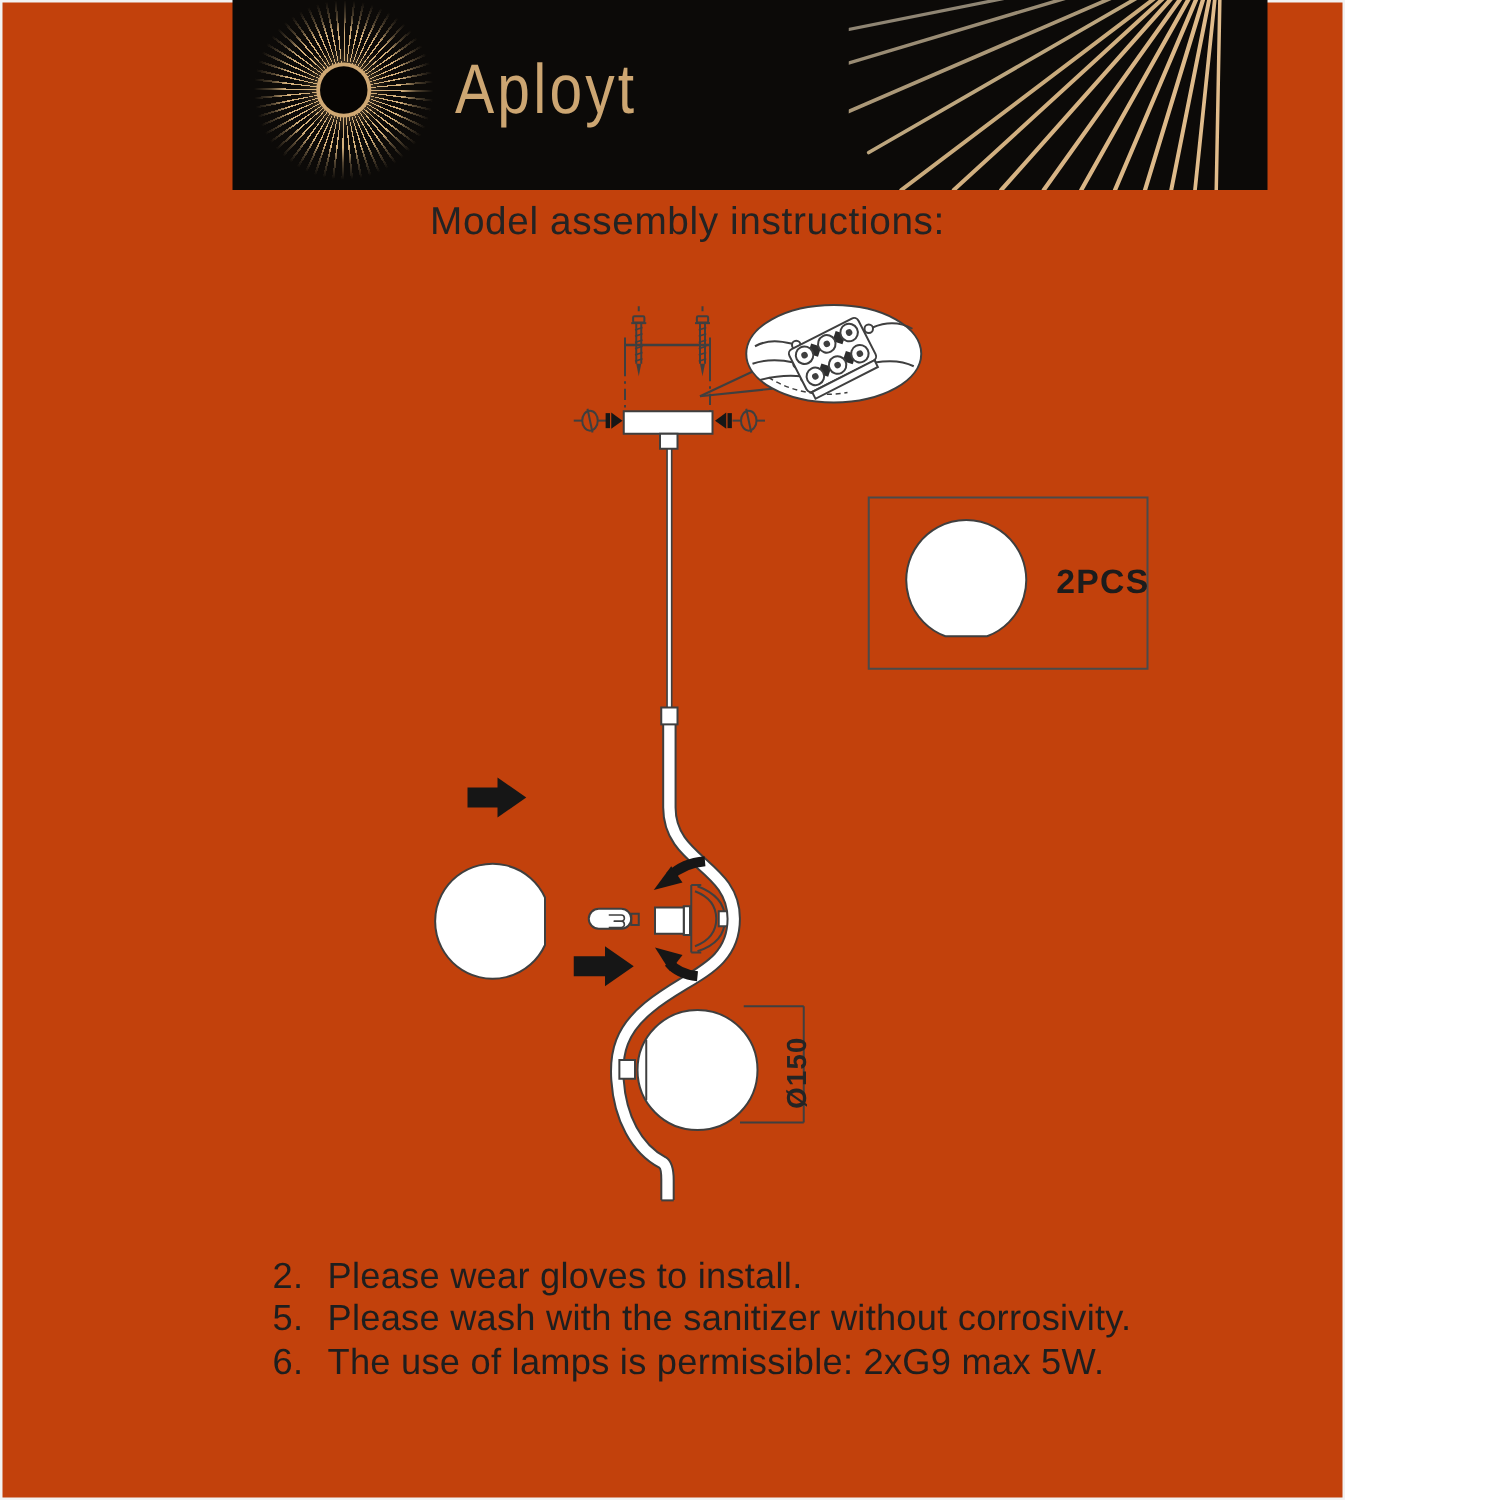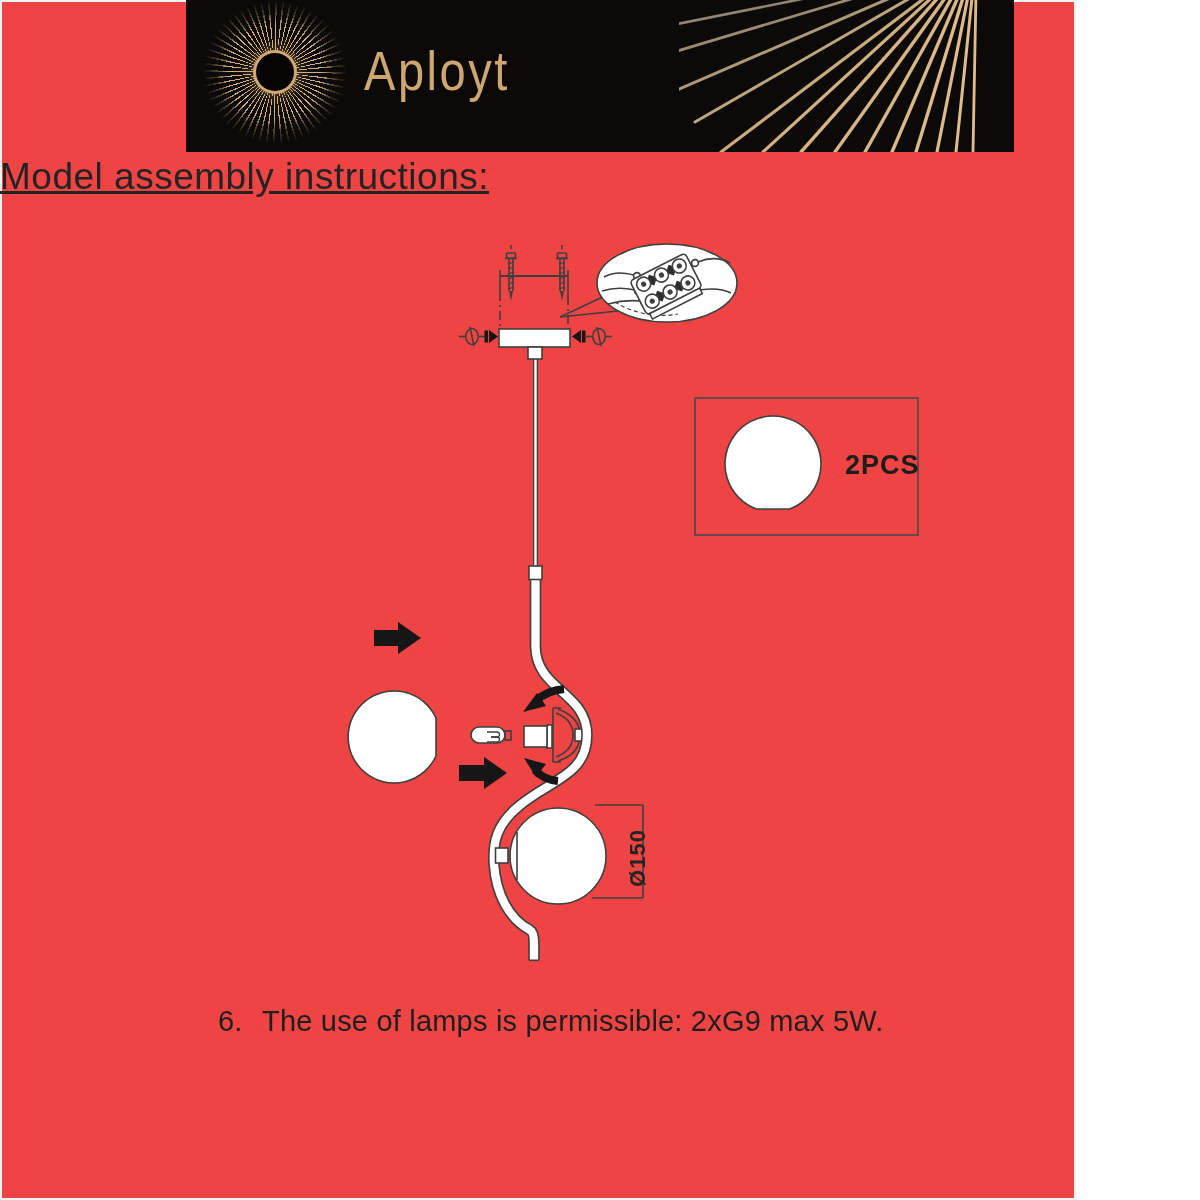--- a/index.html
+++ b/index.html
@@ -1,33 +1,33 @@
 <!DOCTYPE html>
 <html><head>
 <meta charset="utf-8">
 <style>
   html,body{margin:0;padding:0;}
   body{width:1200px;height:1200px;background:#ffffff;font-family:"Liberation Sans",sans-serif;overflow:hidden;}
-  .page{position:relative;width:1076px;height:1200px;background:#ef4444;box-shadow:inset 0 0 0 2px #f2f2f2;}
+  .page{position:relative;width:1076px;height:1200px;background:#c2410c;box-shadow:inset 0 0 0 2px #f2f2f2;}
 
   
   .banner{position:absolute;left:186px;top:0;width:828px;height:152px;background:#0c0a08;overflow:hidden;}
   .sunburst{position:absolute;left:14px;top:-3px;width:150px;height:150px;border-radius:50%;
     background:repeating-conic-gradient(rgba(224,186,131,.95) 0 1.5deg, rgba(12,10,8,0) 1.5deg 6deg);
     -webkit-mask:radial-gradient(circle closest-side, transparent 0 15px, #000 20px 46px, rgba(0,0,0,.35) 58px, transparent 72px);
             mask:radial-gradient(circle closest-side, transparent 0 15px, #000 20px 46px, rgba(0,0,0,.35) 58px, transparent 72px);}
   .sunburst-core{position:absolute;left:70px;top:53px;width:38px;height:38px;border-radius:50%;
     background:#070503;box-shadow:0 0 0 3px #cfa873, 0 0 16px 5px rgba(207,168,115,.45);}
   .brand{position:absolute;left:178px;top:38px;font-size:56px;letter-spacing:3px;color:#cda672;
     transform:scaleX(.84);transform-origin:left center;font-weight:normal;}
   .rays{position:absolute;right:0;top:0;}
 
   
-  .title{position:absolute;left:0;top:160px;width:1100px;text-align:left;color:#232323;
-    font-size:37px;line-height:33px;letter-spacing:.5px;font-weight:500;text-decoration:underline;}
+  .title{position:absolute;left:0;top:160px;width:1100px;text-align:center;color:#232323;
+    font-size:31px;line-height:33px;letter-spacing:.5px;font-weight:500;}
 
   
   .diagram{position:absolute;left:0;top:0;}
 
   
   .instructions{position:absolute;left:218px;top:1004px;margin:0;padding:0;list-style:none;
     color:#1e1e1e;font-size:29px;line-height:34.4px;letter-spacing:.2px;font-weight:500;}
   .instructions .num{display:inline-block;width:44px;}
 </style>
 </head>
@@ -241,15 +241,17 @@
         <polygon points="523,712 537,693 546,706" fill="#161616" stroke="none"></polygon>
       </g>
       <g>
         <path d="M 558,781 C 548,780 540,776 535,770" stroke="#161616" stroke-width="8"></path>
         <polygon points="524,758 536,777 546,764" fill="#161616" stroke="none"></polygon>
       </g>
     </g>
   </svg>
 
   <ol class="instructions">
+    <li><span class="num">2.</span><span>Please wear gloves to install.</span></li>
+    <li><span class="num">5.</span><span>Please wash with the sanitizer without corrosivity.</span></li>
     <li><span class="num">6.</span><span>The use of lamps is permissible: 2xG9 max 5W.</span></li>
   </ol>
 </div>
 
 </body></html>

